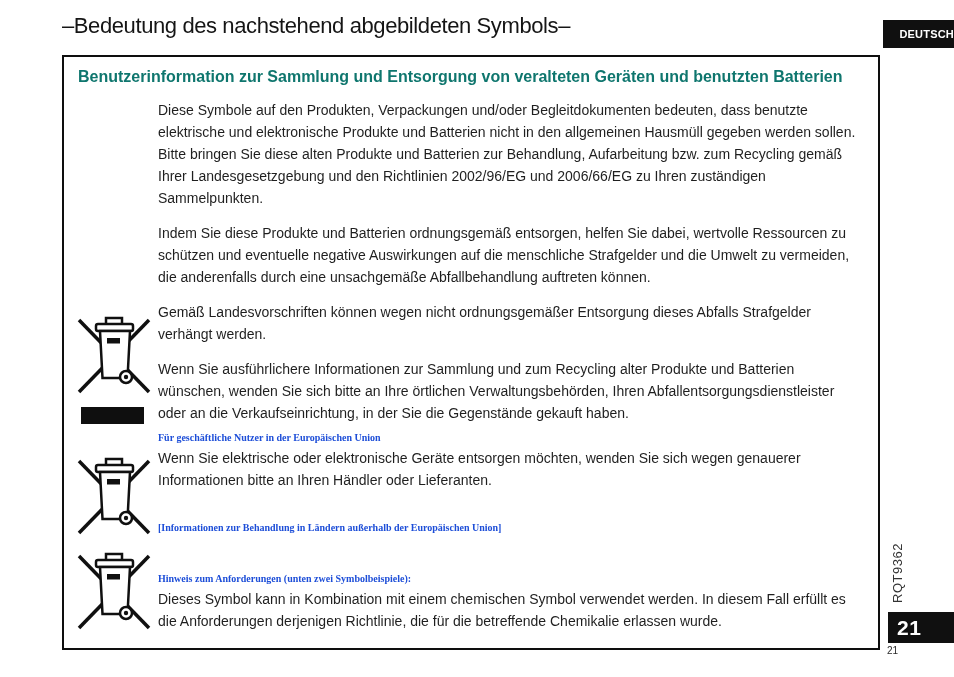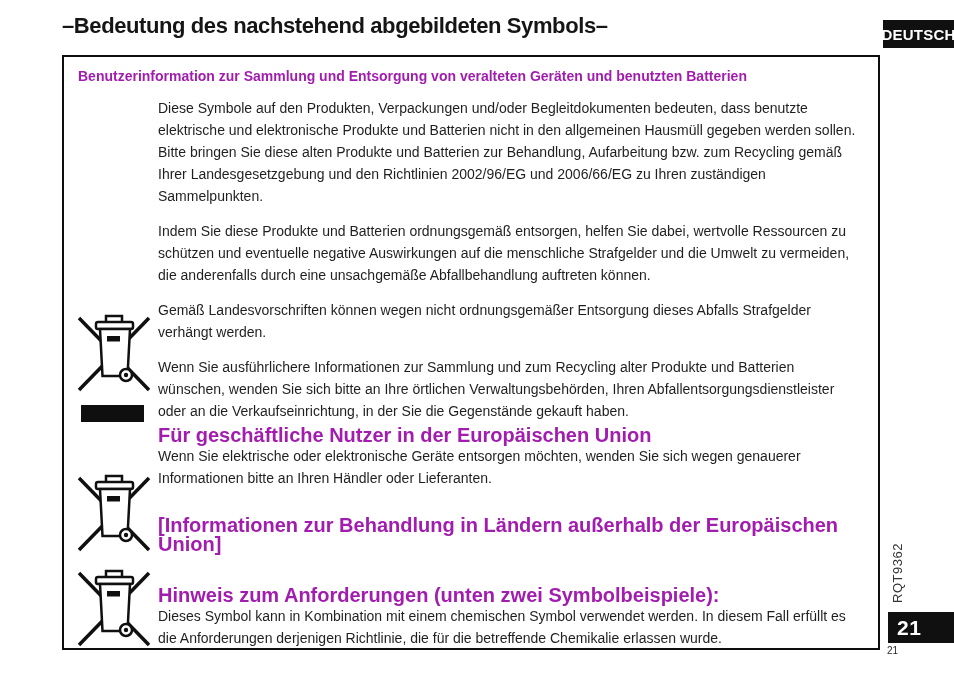--- a/index.html
+++ b/index.html
@@ -11,77 +11,78 @@
     background: #ffffff;
     font-family: "Liberation Sans", sans-serif;
     color: #1c1c1c;
     overflow: hidden;
   }
   .doc-title {
     position: absolute;
     left: 62px;
     top: 13px;
     font-size: 22px;
-    font-weight: bold;
+    font-weight: normal;
     letter-spacing: -0.4px;
     color: #151515;
     white-space: nowrap;
   }
   .lang-badge {
     position: absolute;
     top: 20px;
     right: 0;
     width: 71px;
     height: 28px;
     background: #101010;
     color: #ffffff;
-    font-size: 15px;
+    font-size: 11px;
     font-weight: bold;
     display: flex;
     align-items: center;
-    justify-content: center;
+    justify-content: flex-end;
     letter-spacing: 0.2px;
   }
   .info-box {
     position: absolute;
     left: 62px;
     top: 55px;
     width: 818px;
     height: 595px;
     border: 2px solid #0e0e0e;
     padding: 8px 12px 8px 10px;
   }
   .box-heading {
-    font-size: 14px;
+    font-size: 16px;
     font-weight: bold;
     margin: 3px 0 13px 4px;
-    color: #a21caf;
+    color: #0f766e;
   }
   .section { display: flex; align-items: flex-end; }
   .icon-col {
     width: 84px;
     flex: 0 0 84px;
     display: flex;
     flex-direction: column;
     align-items: flex-start;
     padding-left: 2px;
   }
   .text-col { flex: 1; padding-right: 4px; }
   .body-text {
     font-size: 14px;
     line-height: 22px;
     color: #1f1f1f;
   }
   .body-text p { margin-bottom: 13px; }
   .body-text p:last-child { margin-bottom: 0; }
   .sub-heading {
-    font-size: 20px;
+    font-size: 10px;
     line-height: 19px;
     font-weight: bold;
-    color: #a21caf;
+    color: #1d4ed8;
+    font-family: Liberation Serif, serif;
   }
   .weee-icon { display: block; }
   .black-bar {
     width: 63px;
     height: 17px;
     background: #0f0f0f;
     margin: 11px 0 0 5px;
   }
   .section-general { margin-bottom: 4px; }
   .section-business { margin-top: 2px; }

